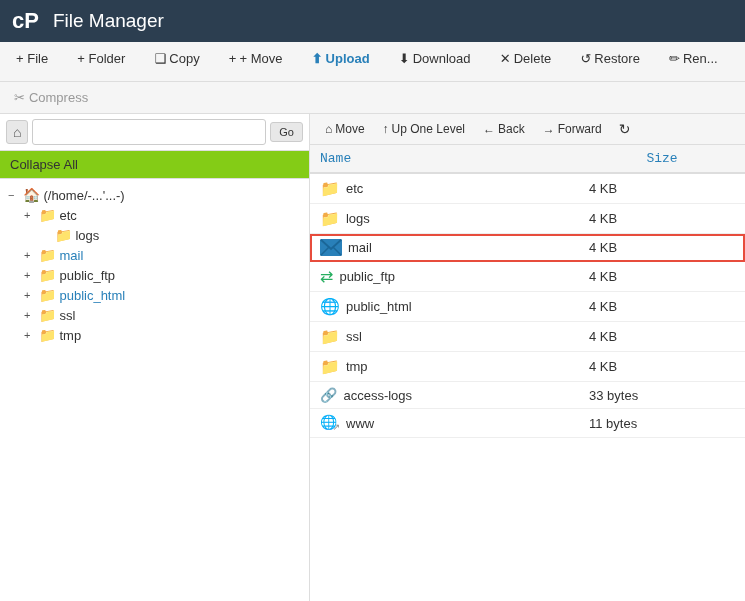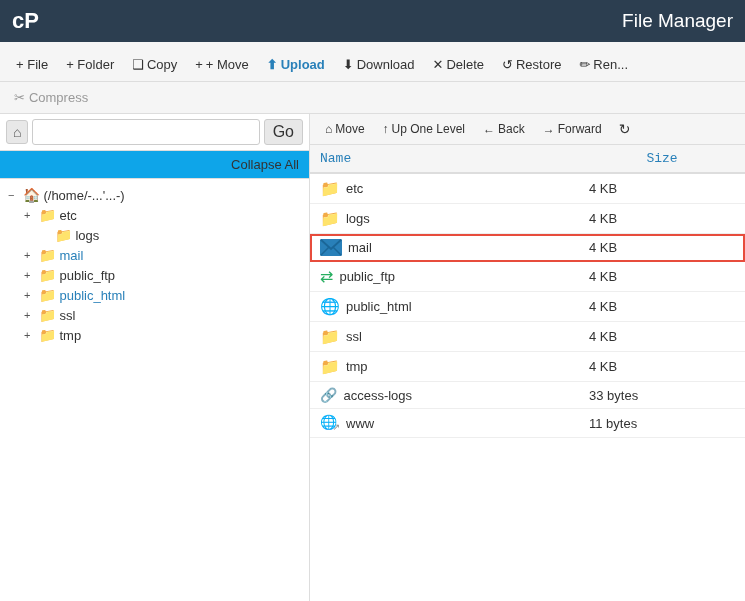--- a/index.html
+++ b/index.html
@@ -7,44 +7,44 @@
 
     
     .top-bar {
       background: #2c3e50;
       color: #fff;
       padding: 8px 12px;
       display: flex;
       align-items: center;
       gap: 8px;
       height: 42px;
-      justify-content: space-between;
     }
     .top-bar .logo {
       font-size: 22px;
       font-weight: bold;
       color: #fff;
       margin-right: 6px;
     }
     .top-bar .app-title {
       font-size: 19px;
       color: #fff;
       font-weight: normal;
     }
 
     
     .toolbar {
       background: #f5f5f5;
       border-bottom: 1px solid #ddd;
       padding: 5px 8px;
       display: flex;
-      align-items: flex-end;
+      align-items: flex-start;
       gap: 2px;
       flex-wrap: wrap;
       height: 40px;
+      flex-direction: column;
     }
     .toolbar-btn {
       background: none;
       border: none;
       cursor: pointer;
       padding: 4px 8px;
       font-size: 13px;
       color: #333;
       display: flex;
       align-items: center;
@@ -113,30 +113,30 @@
       padding: 3px 6px;
       font-size: 12px;
       height: 26px;
     }
     .go-btn {
       background: #e8e8e8;
       border: 1px solid #ccc;
       border-radius: 3px;
       cursor: pointer;
       padding: 3px 8px;
-      font-size: 16px;
+      font-size: 11px;
       color: #333;
     }
     .collapse-all-btn {
       width: 100%;
-      background: #0ea5e9;
+      background: #84cc16;
       border: none;
       border-bottom: 1px solid #ddd;
       padding: 6px 10px;
-      text-align: right;
+      text-align: left;
       cursor: pointer;
       font-size: 13px;
       color: #333;
     }
 
     
     .tree {
       flex: 1;
       overflow-y: auto;
       padding: 6px 4px;

